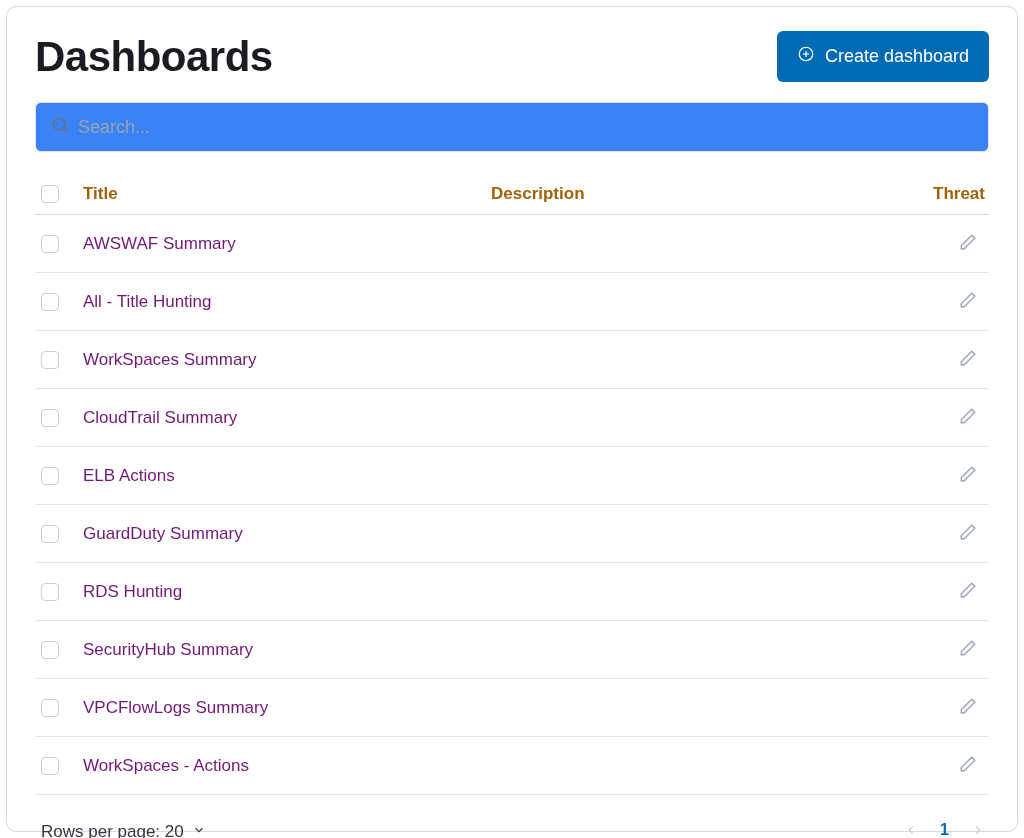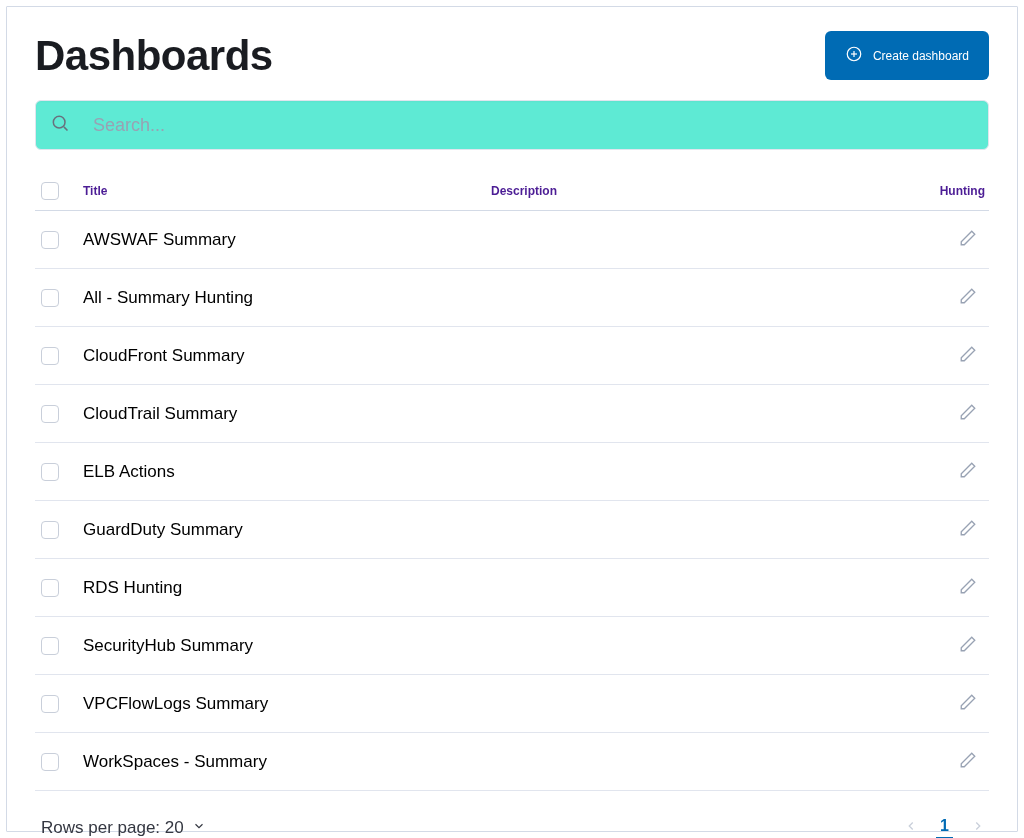--- a/index.html
+++ b/index.html
@@ -10,21 +10,21 @@
     body {
       font-family: -apple-system, BlinkMacSystemFont, "Segoe UI", Helvetica, Arial, sans-serif;
       background: #fff;
       width: 1024px;
       height: 838px;
       overflow: hidden;
     }
     .panel {
       margin: 6px;
       border: 1px solid #d3dae6;
-      border-radius: 1px;
+      border-radius: 10px;
       padding: 24px 28px 20px 28px;
       height: 826px;
       background: #fff;
     }
     .header-row {
       display: flex;
       justify-content: space-between;
       align-items: center;
       margin-bottom: 20px;
     }
@@ -32,38 +32,38 @@
       font-size: 42px;
       font-weight: 600;
       color: #1a1c21;
       letter-spacing: -0.5px;
     }
     .create-btn {
       background: #006bb4;
       color: #fff;
       border: none;
       border-radius: 6px;
-      font-size: 12px;
+      font-size: 18px;
       font-weight: 400;
       padding: 14px 20px;
       display: inline-flex;
       align-items: center;
       gap: 10px;
       cursor: pointer;
     }
     .create-btn svg {
       width: 18px;
       height: 18px;
       stroke: #fff;
     }
     .search-bar {
       display: flex;
       align-items: center;
-      gap: 23px;
-      background: #5eead4;
+      gap: 8px;
+      background: #3b82f6;
       border: 1px solid #e1e5ee;
       border-radius: 6px;
       padding: 12px 14px;
       box-shadow: inset 0 1px 2px rgba(0,0,0,0.03);
       margin-bottom: 26px;
     }
     .search-bar svg {
       width: 20px;
       height: 20px;
       stroke: #69707d;
@@ -86,23 +86,23 @@
       display: grid;
       grid-template-columns: 48px 1fr 1fr 90px;
       align-items: center;
       border-bottom: 1px solid #e1e5ee;
     }
     .thead-row {
       border-bottom: 1px solid #d3dae6;
       padding: 6px 0 10px 0;
     }
     .thead-row .th {
-      font-size: 12px;
+      font-size: 17px;
       font-weight: 700;
-      color: #4c1d95;
+      color: #a16207;
     }
     .th-actions {
       text-align: right;
       padding-right: 4px;
     }
     .tbody-row {
       padding: 14px 0;
     }
     .checkbox-cell {
       display: flex;
@@ -112,21 +112,21 @@
     }
     .eui-checkbox {
       width: 18px;
       height: 18px;
       border: 1px solid #c9cfda;
       border-radius: 4px;
       background: #fff;
       cursor: pointer;
     }
     .link-cell a {
-      color: #000000;
+      color: #701a75;
       text-decoration: none;
       font-size: 17px;
       font-weight: 400;
     }
     .desc-cell {
       font-size: 15px;
       color: #343741;
     }
     .actions-cell {
       display: flex;
@@ -227,56 +227,56 @@
     <input class="search-input" type="text" placeholder="Search..." style="">
   </div>
 
   <div class="table">
     <div class="thead-row">
       <div class="checkbox-cell">
         <div class="eui-checkbox"></div>
       </div>
       <div class="th">Title</div>
       <div class="th">Description</div>
-      <div class="th th-actions">Hunting</div>
+      <div class="th th-actions">Threat</div>
     </div>
     <div id="tbody">
         <div class="tbody-row">
           <div class="checkbox-cell">
             <div class="eui-checkbox"></div>
           </div>
           <div class="link-cell"><a href="#">AWSWAF Summary</a></div>
           <div class="desc-cell"></div>
           <div class="actions-cell">
             <button class="edit-btn">
               <span><svg viewBox="0 0 24 24" stroke-width="1.8">
                   <path d="M17 3l4 4L7 21H3v-4L17 3z"></path>
                 </svg></span>
             </button>
           </div>
         </div>
         <div class="tbody-row">
           <div class="checkbox-cell">
             <div class="eui-checkbox"></div>
           </div>
-          <div class="link-cell"><a href="#">All - Summary Hunting</a></div>
-          <div class="desc-cell"></div>
-          <div class="actions-cell">
-            <button class="edit-btn">
-              <span><svg viewBox="0 0 24 24" stroke-width="1.8">
-                  <path d="M17 3l4 4L7 21H3v-4L17 3z"></path>
-                </svg></span>
-            </button>
-          </div>
-        </div>
-        <div class="tbody-row">
-          <div class="checkbox-cell">
-            <div class="eui-checkbox"></div>
-          </div>
-          <div class="link-cell"><a href="#">CloudFront Summary</a></div>
+          <div class="link-cell"><a href="#">All - Title Hunting</a></div>
+          <div class="desc-cell"></div>
+          <div class="actions-cell">
+            <button class="edit-btn">
+              <span><svg viewBox="0 0 24 24" stroke-width="1.8">
+                  <path d="M17 3l4 4L7 21H3v-4L17 3z"></path>
+                </svg></span>
+            </button>
+          </div>
+        </div>
+        <div class="tbody-row">
+          <div class="checkbox-cell">
+            <div class="eui-checkbox"></div>
+          </div>
+          <div class="link-cell"><a href="#">WorkSpaces Summary</a></div>
           <div class="desc-cell"></div>
           <div class="actions-cell">
             <button class="edit-btn">
               <span><svg viewBox="0 0 24 24" stroke-width="1.8">
                   <path d="M17 3l4 4L7 21H3v-4L17 3z"></path>
                 </svg></span>
             </button>
           </div>
         </div>
         <div class="tbody-row">
@@ -360,21 +360,21 @@
               <span><svg viewBox="0 0 24 24" stroke-width="1.8">
                   <path d="M17 3l4 4L7 21H3v-4L17 3z"></path>
                 </svg></span>
             </button>
           </div>
         </div>
         <div class="tbody-row">
           <div class="checkbox-cell">
             <div class="eui-checkbox"></div>
           </div>
-          <div class="link-cell"><a href="#">WorkSpaces - Summary</a></div>
+          <div class="link-cell"><a href="#">WorkSpaces - Actions</a></div>
           <div class="desc-cell"></div>
           <div class="actions-cell">
             <button class="edit-btn">
               <span><svg viewBox="0 0 24 24" stroke-width="1.8">
                   <path d="M17 3l4 4L7 21H3v-4L17 3z"></path>
                 </svg></span>
             </button>
           </div>
         </div>
       </div>

